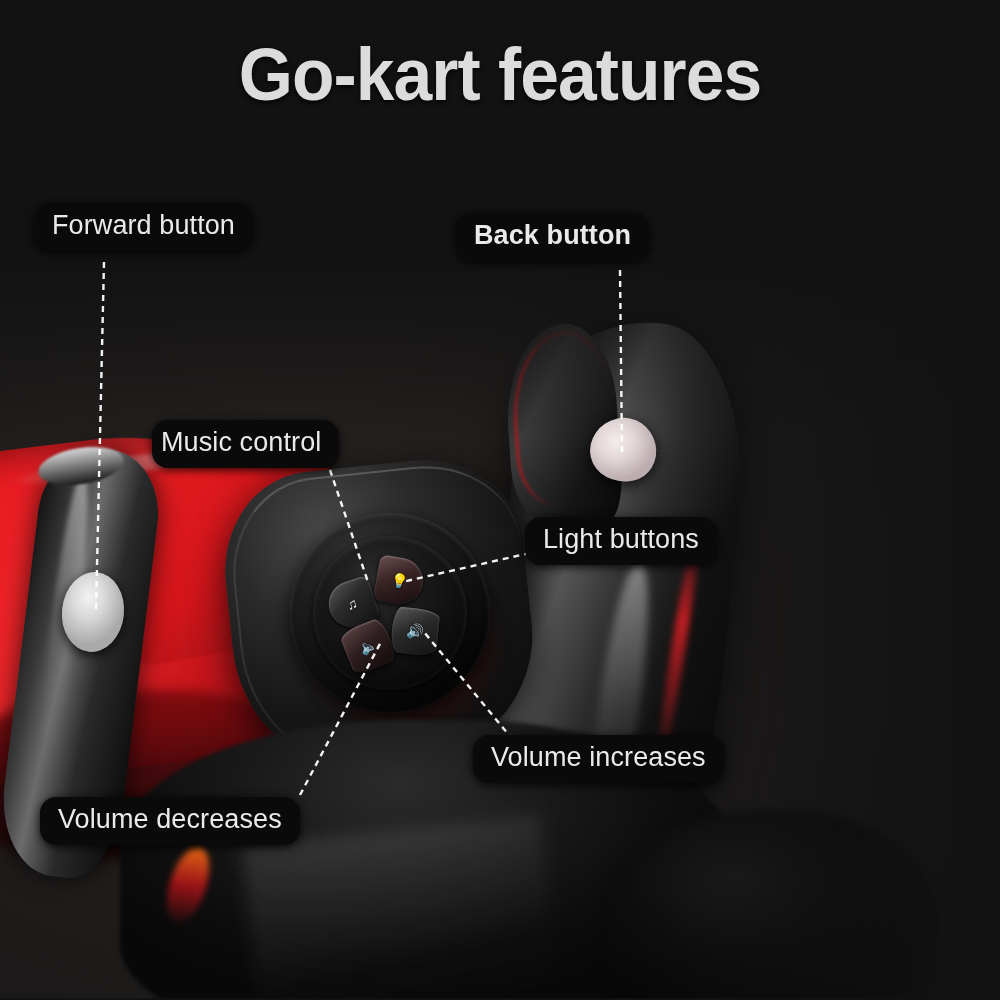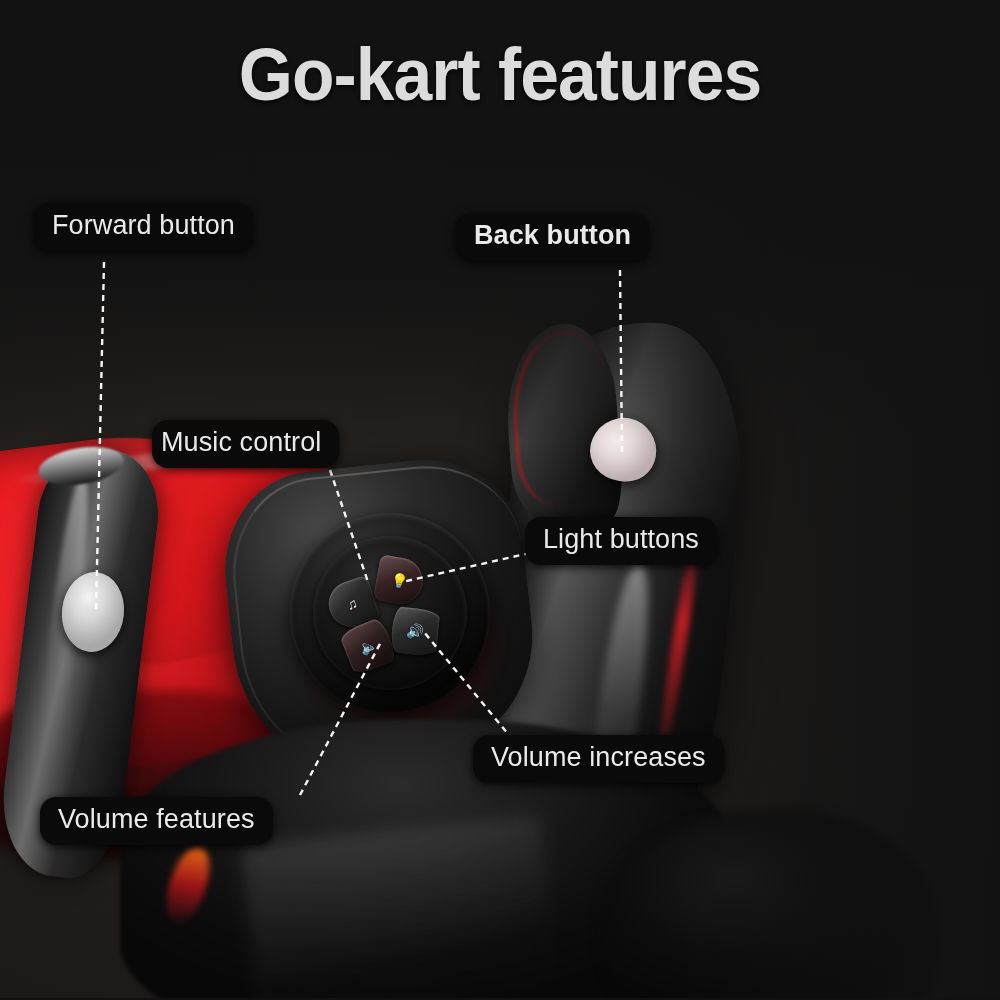--- a/index.html
+++ b/index.html
@@ -482,16 +482,16 @@
 
   <div class="callout" style="left:525px; top:517px;text-align:right;">
     <span>Light buttons</span>
   </div>
 
   <div class="callout" style="left:473px; top:735px;">
     <span>Volume increases</span>
   </div>
 
   <div class="callout" style="left:40px; top:797px;">
-    <span>Volume features</span>
+    <span>Volume decreases</span>
   </div>
 
 </div>
 
 </body></html>

